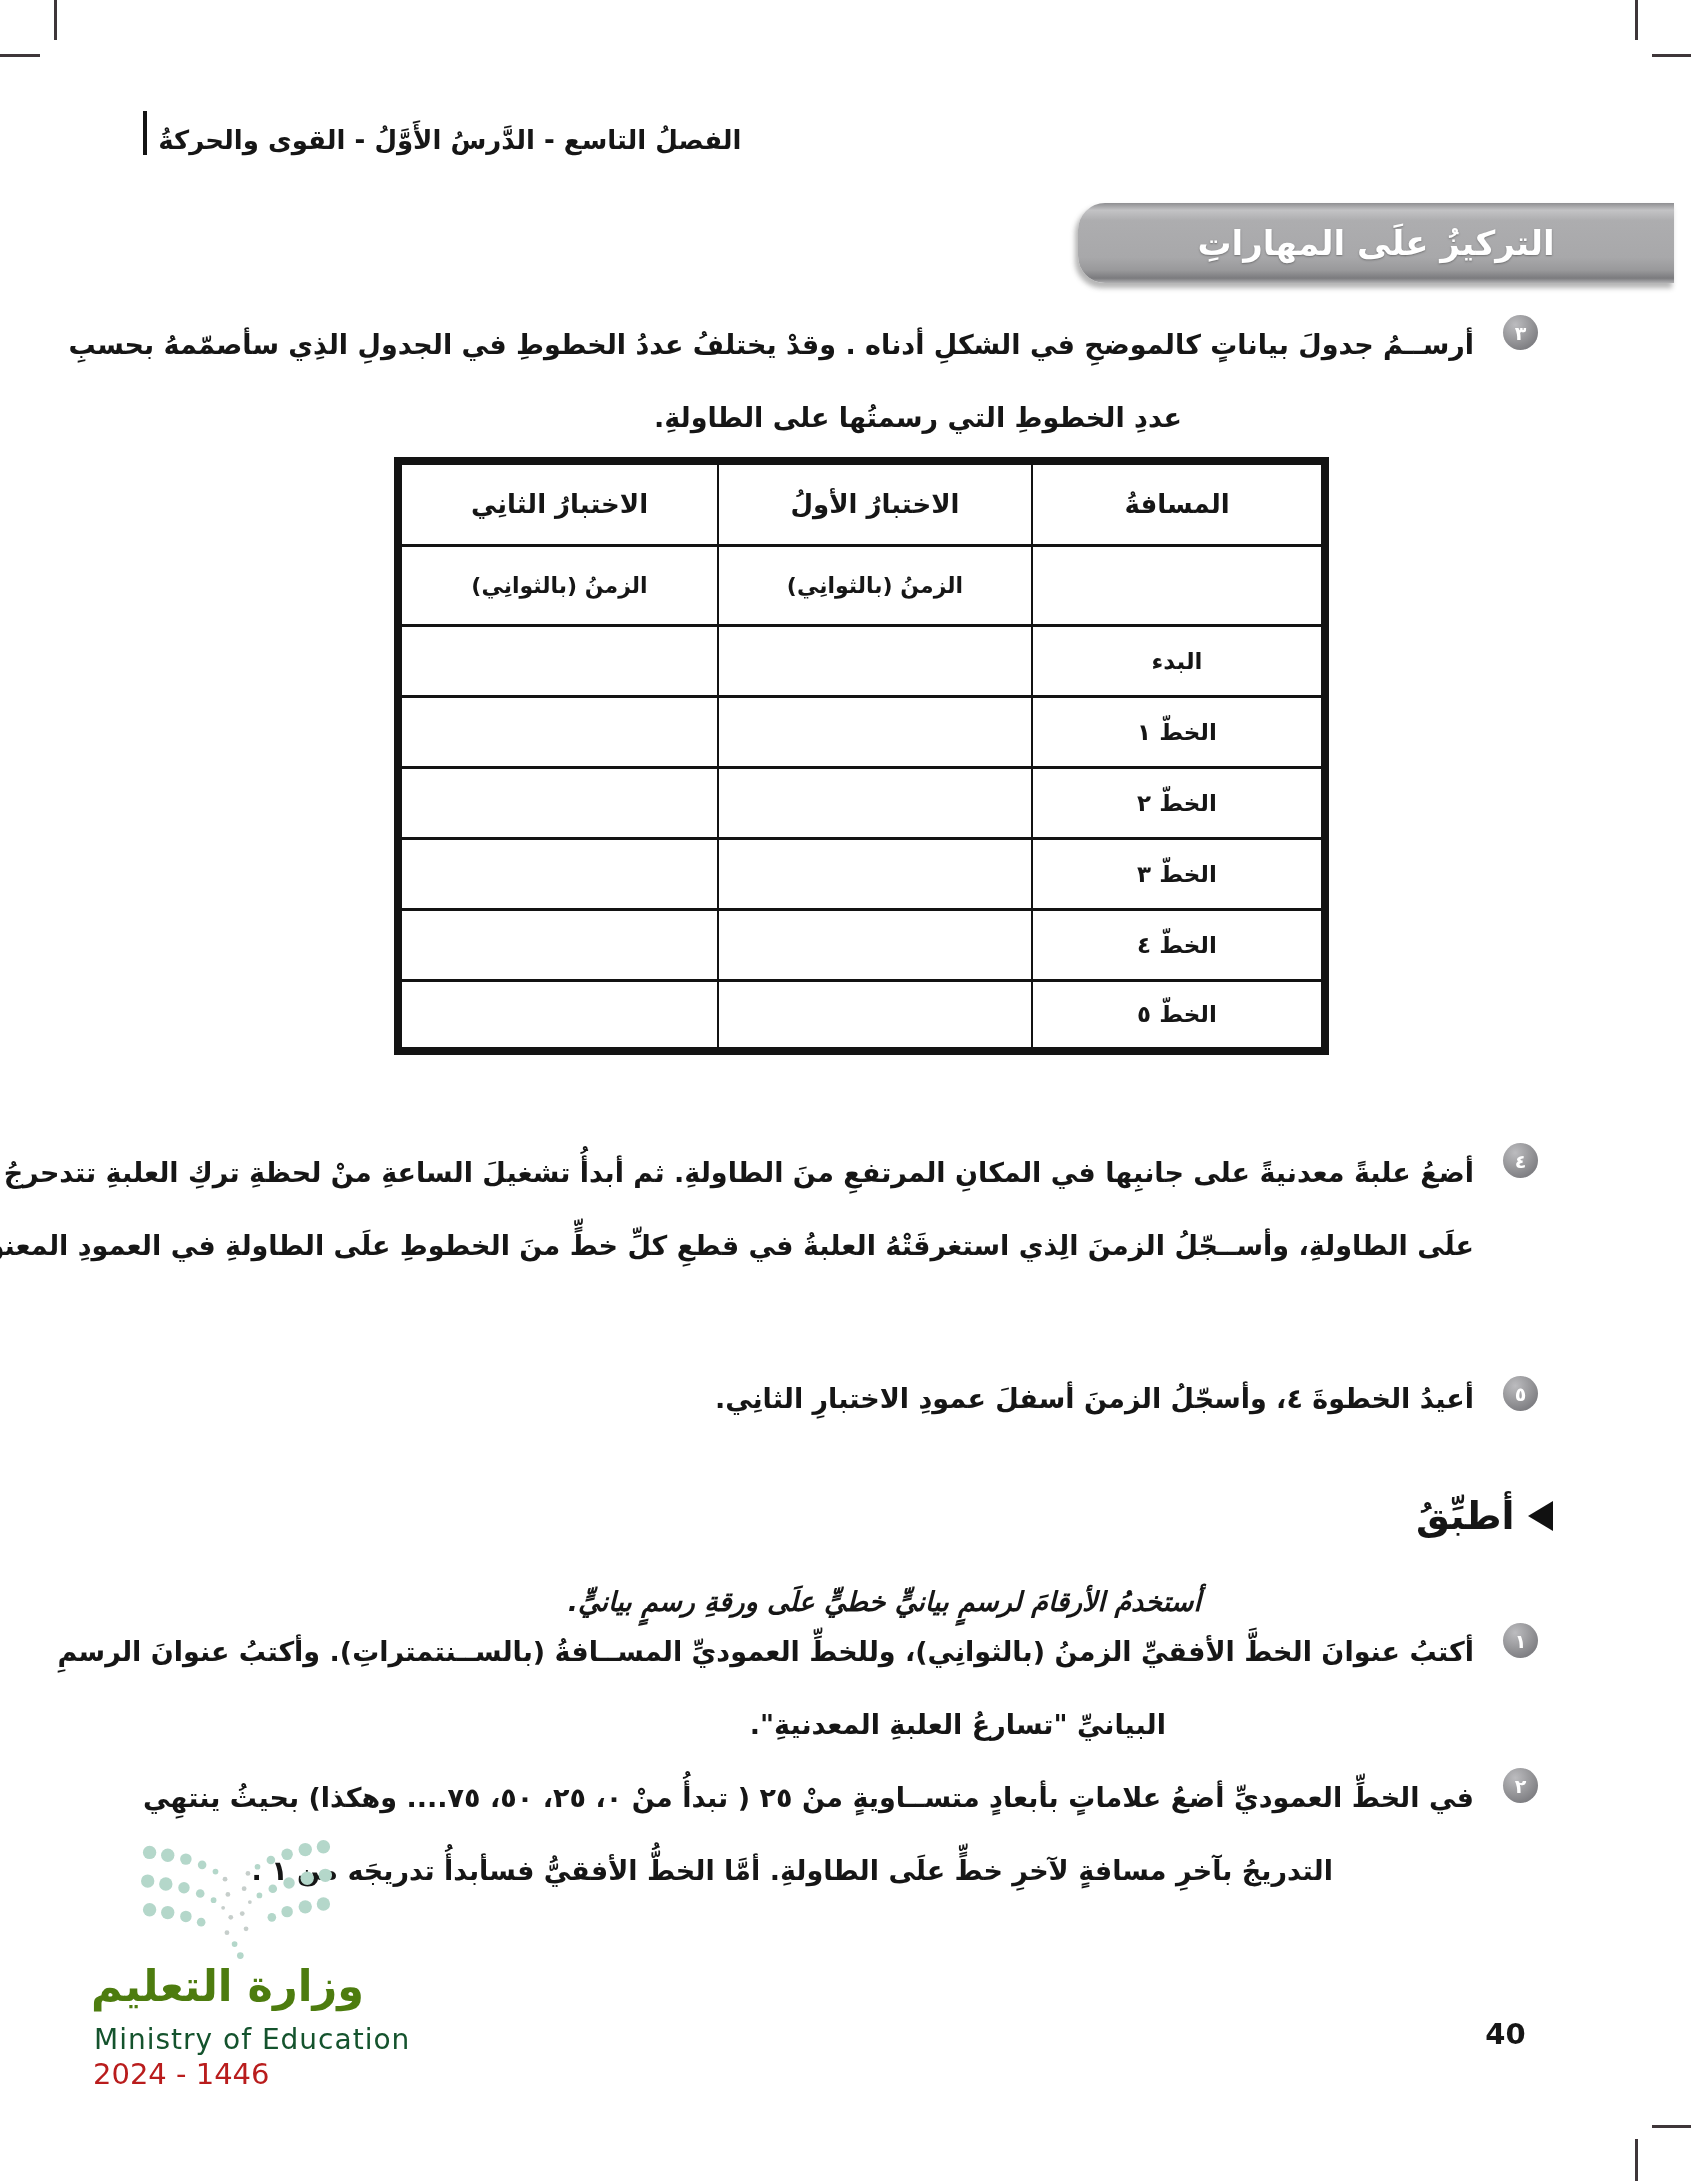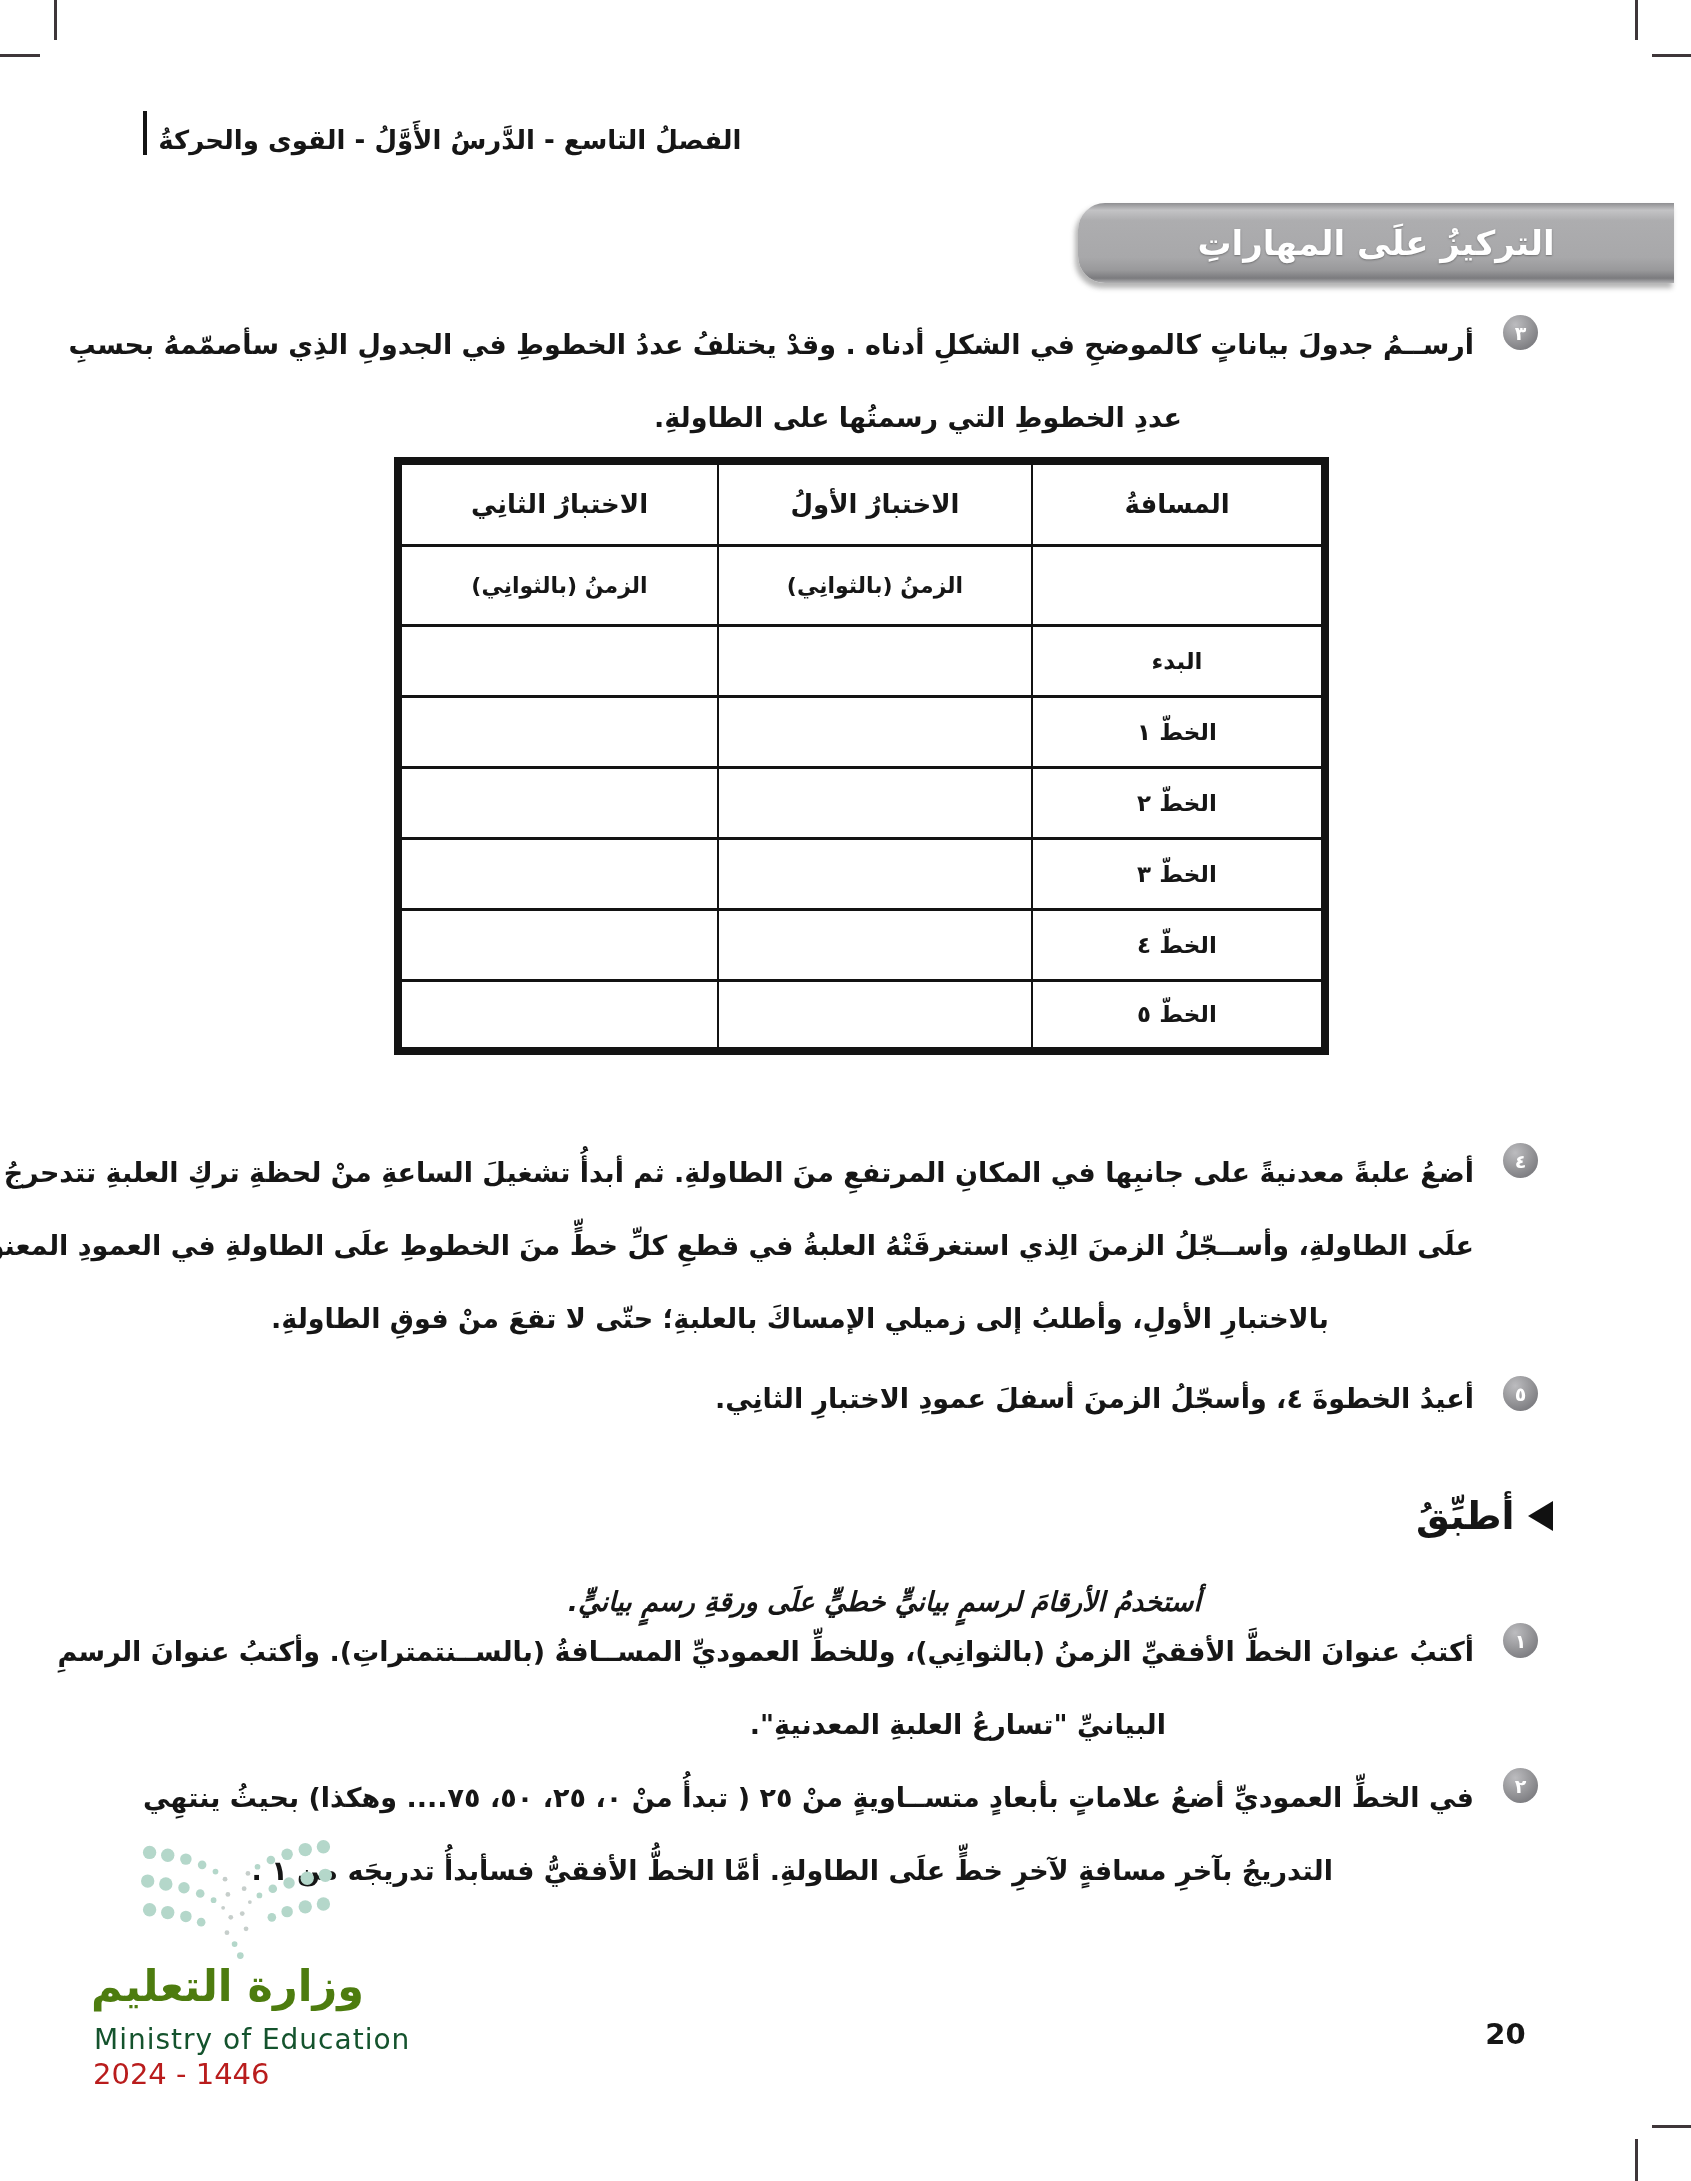--- a/index.html
+++ b/index.html
@@ -131,21 +131,20 @@
             <td></td>
           </tr>
     </tbody>
       </table>
   </div>
 
   <div class="badge" style="top:1143px;">٤</div>
   <div class="tcol" style="top:1136px;">
     <div class="jline">أضعُ علبةً معدنيةً على جانبِها في المكانِ المرتفعِ منَ الطاولةِ. ثم أبدأُ تشغيلَ الساعةِ منْ لحظةِ تركِ العلبةِ تتدحرجُ</div>
     <div class="jline">علَى الطاولةِ، وأســجّلُ الزمنَ الِذي استغرقَتْهُ العلبةُ في قطعِ كلِّ خطٍّ منَ الخطوطِ علَى الطاولةِ في العمودِ المعنونِ</div>
-    <div class="rline" style="padding-right:145px;">بالاختبارِ الأولِ، وأطلبُ إلى زميلي الإمساكَ بالعلبةِ؛ حتّى لا تقعَ منْ فوقِ الطاولةِ.</div>
   </div>
 
   <div class="badge" style="top:1376px;">٥</div>
   <div class="tcol" style="top:1362px;">
     <div class="rline">أعيدُ الخطوةَ ٤، وأسجّلُ الزمنَ أسفلَ عمودِ الاختبارِ الثانِي.</div>
   </div>
 
   <div class="apply-hd">
     <span class="tri"></span>
     <span class="apply-ttl">أطبِّقُ</span>
@@ -211,16 +210,16 @@
         <circle cx="114" cy="68" r="2"></circle>
         <circle cx="106" cy="80" r="2.5"></circle>
         <circle cx="110" cy="96" r="2.5"></circle>
     </g>
   </svg>
 
   <div class="min-ar">وزارة التعليم</div>
   <div class="min-en">Ministry of Education</div>
   <div class="years">2024 - 1446</div>
 
-  <div class="pageno">20</div>
+  <div class="pageno">40</div>
 
 </div>
 
 
 </body></html>

